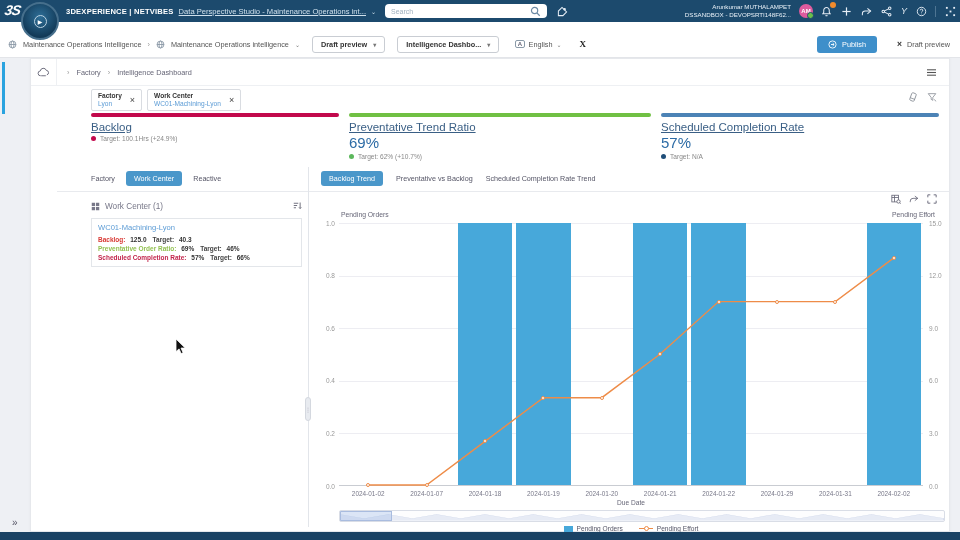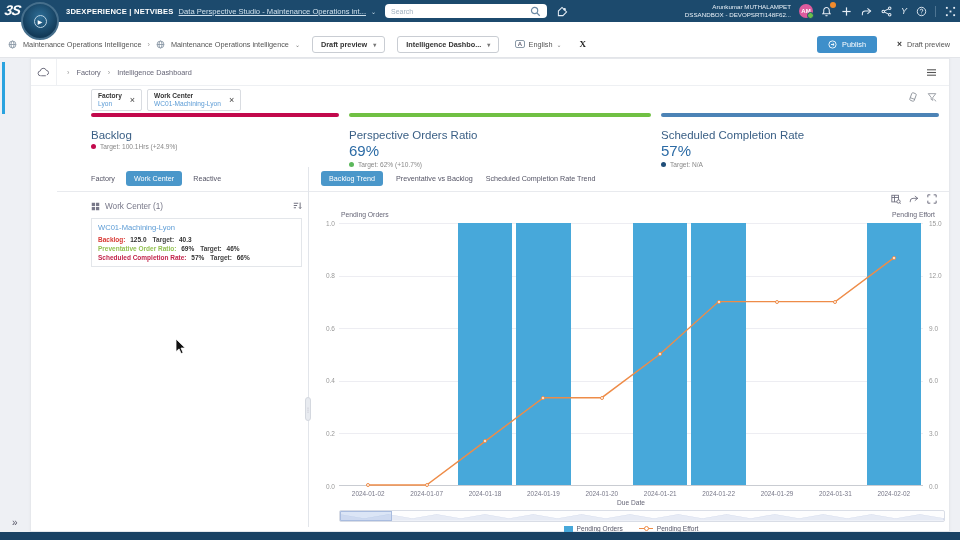--- a/index.html
+++ b/index.html
@@ -60,21 +60,21 @@
 .chip{border:1px solid #d9dce1;border-radius:2px;background:#fff;padding:2px 6px;display:flex;align-items:center;gap:8px;margin-right:5px;}
 .chip-label{font-size:6.6px;font-weight:bold;color:#333;line-height:8px;}
 .chip-value{font-size:6.6px;color:#5b9bd5;line-height:8px;}
 .chip-x{font-size:9px;color:#444;}
 .filter-icons{margin-left:auto;display:flex;gap:9px;color:#8a8f98;margin-top:3px;}
 .filter-icons svg{width:10px;height:10px;}
 
 
 .kpi-row{position:absolute;top:54px;left:60px;right:10px;height:53px;display:grid;grid-template-columns:248px 302px 1fr;column-gap:10px;}
 .kpi-bar{height:4px;border-radius:2px;}
-.kpi-title{font-size:11.5px;color:#3a5f85;margin-top:12px;}
+.kpi-title{font-size:11.5px;color:#3a5f85;margin-top:4px;text-decoration:underline;}
 .kpi-value{font-size:15px;color:#2c6ba5;font-weight:500;margin-top:1px;}
 .kpi-target{display:flex;align-items:center;gap:4px;font-size:6.6px;color:#888;margin-top:2px;}
 .dot{width:5px;height:5px;border-radius:50%;flex:0 0 auto;}
 
 
 .left-pane{position:absolute;top:108px;left:26px;width:251px;bottom:4px;}
 .lp-tabs{display:flex;align-items:center;gap:11px;border-bottom:1px solid #e8eaee;padding:4px 0 5px 34px;font-size:7.2px;color:#556;}
 .tab-chip{background:#4a97ca;color:#fff !important;border-radius:3px;padding:3px 8px;}
 .lp-head{display:flex;align-items:center;gap:5px;padding:9px 6px 6px 34px;color:#778;font-size:8.2px;}
 .lp-head svg{width:9px;height:9px;}
@@ -310,21 +310,21 @@
       <div class="kpi">
         <div class="kpi-bar" style="background:#c2094c"></div>
         <div class="kpi-title">Backlog</div>
         <div class="kpi-target">
             <span class="dot" style="background:#c2094c"></span>
             <span>Target: 100.1Hrs (+24.9%)</span>
           </div>
       </div>
       <div class="kpi">
         <div class="kpi-bar" style="background:#70c043"></div>
-        <div class="kpi-title">Perspective Orders Ratio</div>
+        <div class="kpi-title">Preventative Trend Ratio</div>
         <div class="kpi-value">69%</div>
         <div class="kpi-target">
             <span class="dot" style="background:#5cb85c"></span>
             <span>Target: 62% (+10.7%)</span>
           </div>
       </div>
       <div class="kpi">
         <div class="kpi-bar" style="background:#4c83b6"></div>
         <div class="kpi-title">Scheduled Completion Rate</div>
         <div class="kpi-value">57%</div>

